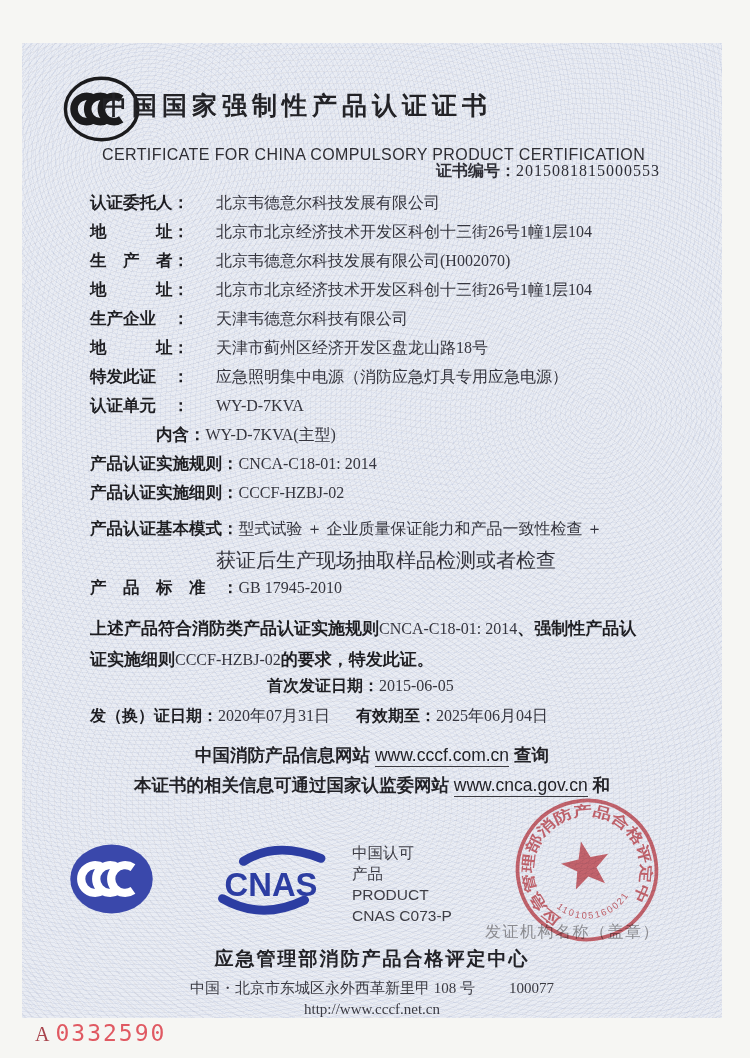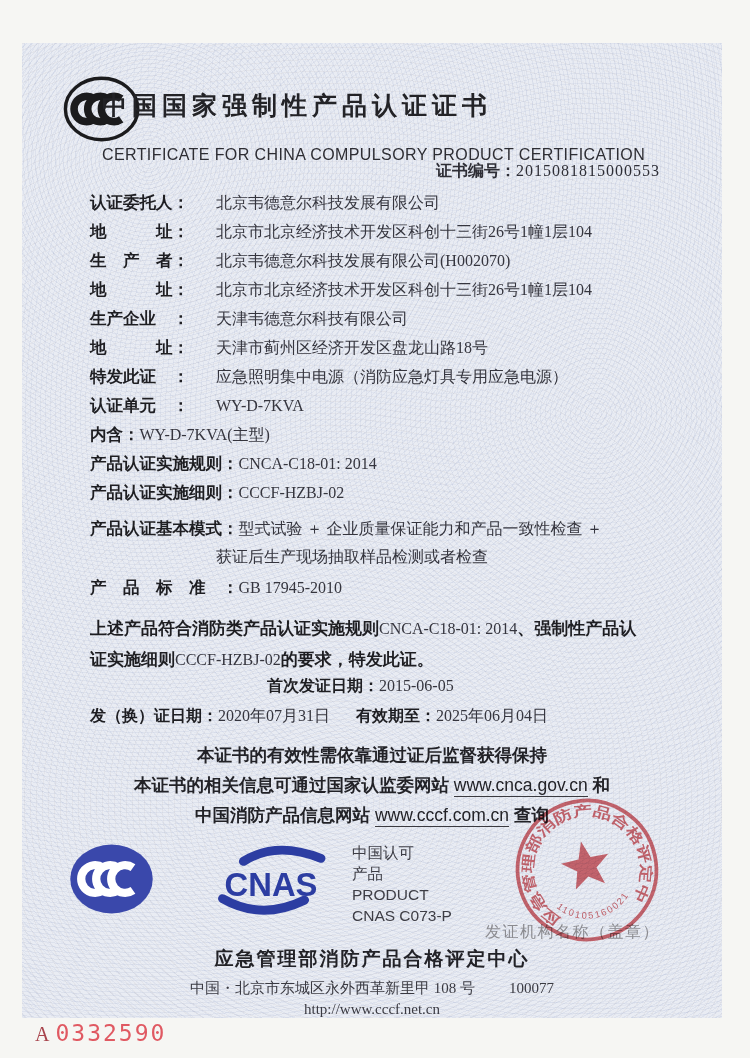--- a/index.html
+++ b/index.html
@@ -27,24 +27,24 @@
   .title-en{margin-top:24px;font-size:16px;font-weight:500;letter-spacing:0.4px;color:#2d2d33;}
   .certno{position:absolute;right:62px;top:118px;font-family:"Liberation Serif",serif;
           font-size:16px;color:#2e2e36;}
   .certno b{font-weight:700;font-family:"Liberation Sans",sans-serif;}
   .certno .num{letter-spacing:1px;}
   
   .fields{position:absolute;left:68px;top:149px;width:600px;}
   .row{height:29px;white-space:nowrap;}
   .row .lbl{display:inline-block;min-width:126px;font-weight:700;font-size:16.5px;color:#1e1e22;}
   .row .val{font-family:"Liberation Serif",serif;font-size:16px;color:#35353e;margin-top:36px;}
-  .row.inner .lbl{min-width:0;}
+  .row.inner .lbl{min-width:0;margin-left:66px;}
   .row.gap{margin-top:7px;}
   .contline{height:30px;padding-left:126px;}
-  .contline .val{font-family:Liberation Serif, serif;font-size:16px;color:#35353e;}
+  .contline .val{font-family:Liberation Serif, serif;font-size:20px;color:#35353e;}
   
   .statement{position:absolute;left:68px;top:570px;width:600px;line-height:31px;}
   .statement .cjk{font-weight:700;font-size:17px;color:#1e1e22;}
   .statement .lat{font-family:"Liberation Serif",serif;font-size:16px;color:#35353e;}
   .issue-first{position:absolute;left:245px;top:633px;white-space:nowrap;}
   .issue-re{position:absolute;left:68px;top:663px;white-space:nowrap;}
   .issue-first .lbl,.issue-re .lbl{font-weight:700;font-size:16px;color:#1e1e22;}
   .issue-first .val,.issue-re .val{font-family:"Liberation Serif",serif;font-size:16px;color:#35353e;margin-right:26px;}
   
   .monitor{position:absolute;left:0;top:697px;width:700px;text-align:center;
@@ -119,23 +119,22 @@
     </div>
 
     <div class="issue-first">
       <span class="lbl">首次发证日期：</span><span class="val">2015-06-05</span>
     </div>
     <div class="issue-re">
       <span class="lbl">发（换）证日期：</span><span class="val">2020年07月31日</span><span class="lbl">有效期至：</span><span class="val">2025年06月04日</span>
     </div>
 
     <div class="monitor">
-      <div>本证书的有效性需依靠通过证后监督获得保持</div>
+      <div><span>中国消防产品信息网站 </span><span class="url">www.cccf.com.cn</span><span> 查询</span></div>
       <div><span>本证书的相关信息可通过国家认监委网站 </span><span class="url">www.cnca.gov.cn</span><span> 和</span></div>
-      <div><span>中国消防产品信息网站 </span><span class="url">www.cccf.com.cn</span><span> 查询</span></div>
     </div>
 
     <div class="ccc-bottom">
       <svg viewBox="0 0 120 100" width="90" height="86">
         <ellipse cx="58" cy="50" rx="55" ry="46" fill="#3a48ab"></ellipse>
         <g fill="#ffffff">
           <path transform="translate(36,50)" d="M13.8 -19.7 A24 24 0 1 0 13.8 19.7 L7.5 10.7 A13 13 0 1 1 7.5 -10.7 Z"></path>
           <path transform="translate(56,50)" d="M13.8 -19.7 A24 24 0 1 0 13.8 19.7 L7.5 10.7 A13 13 0 1 1 7.5 -10.7 Z"></path>
           <path transform="translate(76,50)" d="M13.8 -19.7 A24 24 0 1 0 13.8 19.7 L7.5 10.7 A13 13 0 1 1 7.5 -10.7 Z"></path>
         </g>

